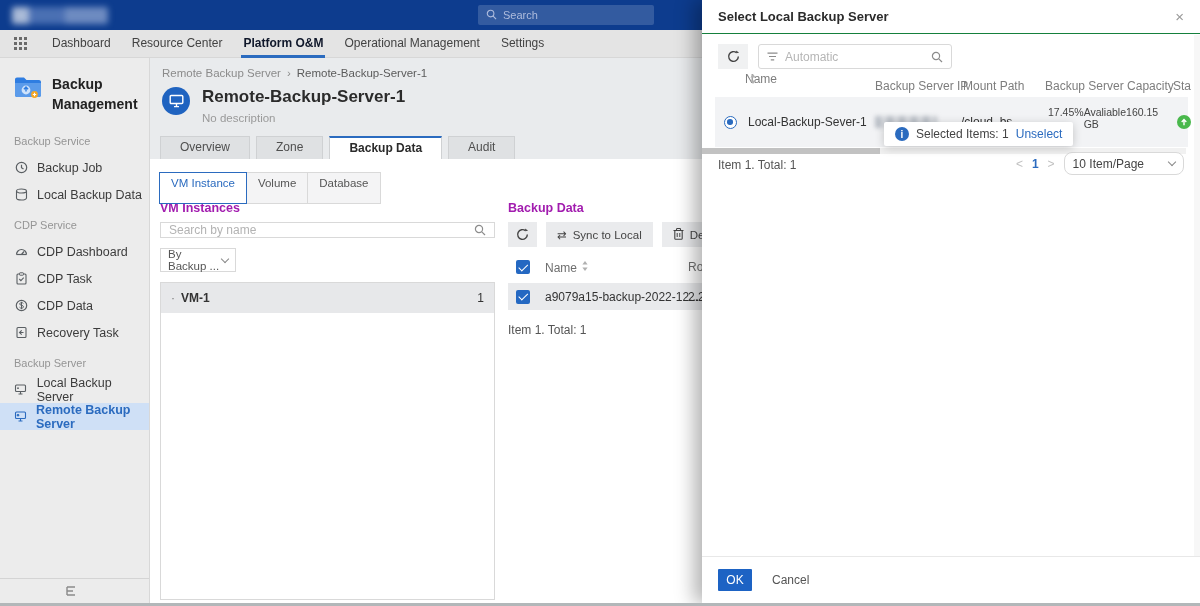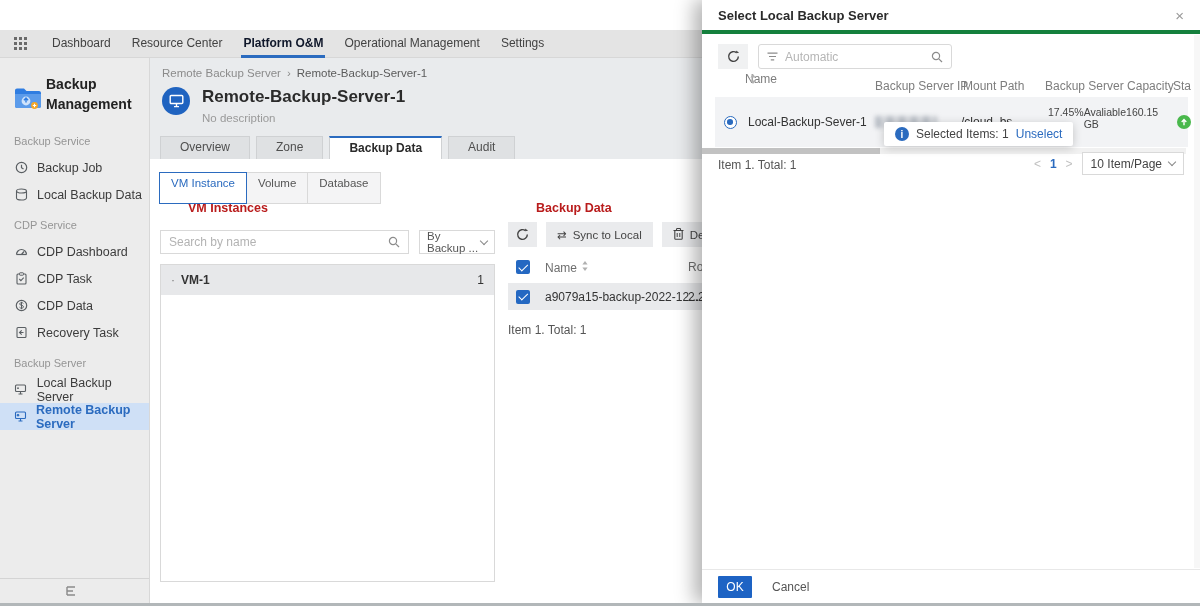--- a/index.html
+++ b/index.html
@@ -18,21 +18,21 @@
 
   
   .nav2{position:absolute;top:30px;left:0;right:0;height:28px;background:#e4e4e4;display:flex;align-items:center;
         gap:17px;padding-left:14px;font-size:12px;color:#424242;z-index:1;border-bottom:1px solid #d7d7d7;}
   .apps-grid{display:flex;align-items:center;margin-right:6px;cursor:pointer;}
   .nav-item{height:28px;line-height:27px;cursor:pointer;border-bottom:3px solid transparent;padding:0 2px;}
   .nav-item.active{color:#0f172a;font-weight:bold;border-bottom-color:#2b6bbf;}
 
   
   .sidebar{position:absolute;top:58px;left:0;width:150px;bottom:3px;background:#ececec;border-right:1px solid #d8d8d8;z-index:1;}
-  .sb-head{display:flex;gap:4px;padding:17px 10px 10px 14px;align-items:flex-end;}
+  .sb-head{display:flex;gap:10px;padding:17px 10px 10px 14px;align-items:flex-start;}
   .sb-title{font-weight:bold;font-size:14px;color:#222;line-height:1.4;width:84px;}
   .sb-sec{color:#959595;font-size:11px;padding:11px 14px 7px;}
   .sb-item{display:flex;align-items:center;gap:9px;height:27px;padding-left:14px;color:#3c3c3c;cursor:pointer;font-size:12.5px;}
   .sb-item .ic{display:flex;width:14px;justify-content:center;}
   .sb-item.active{background:#cfe0f6;color:#2b6bbf;font-weight:bold;}
   .sb-item.active svg *{stroke:#2b6bbf;}
   .sb-foot{position:absolute;bottom:0;left:0;right:0;height:25px;border-top:1px solid #d4d4d4;
            display:flex;align-items:center;padding-left:66px;cursor:pointer;}
 
   
@@ -49,23 +49,23 @@
   .tab{height:23px;line-height:20px;padding:0 19px;background:#dfe1e3;border:1px solid #cfd1d3;border-bottom:none;
        font-size:12px;color:#4f4f4f;cursor:pointer;}
   .tab.active{background:#fff;border-top:2px solid #2b6bbf;font-weight:bold;color:#2b2b2b;}
 
   .main-body{position:relative;height:calc(100% - 101px);background:#fff;}
   .subtabs{position:absolute;left:10px;top:13px;display:flex;}
   .stab{height:32px;line-height:20px;padding:0 11px;border:1px solid #d9d9d9;background:#f4f4f5;
         font-size:11.5px;color:#555;margin-left:-1px;cursor:pointer;}
   .stab.active{background:#fff;border-color:#2b6bbf;color:#2b6bbf;position:relative;z-index:1;}
 
-  .panel-title{font-weight:bold;font-size:12.5px;color:#b91c1c;margin-left:28px;}
+  .panel-title{font-weight:bold;font-size:12.5px;color:#a21caf;}
   .vm-panel{position:absolute;left:10px;top:42px;width:335px;}
-  .vm-tools{margin-top:15px;display:flex;gap:10px;}
+  .vm-tools{margin-top:7px;display:flex;gap:10px;flex-direction:column;}
   .search-box{flex:1;height:24px;border:1px solid #d9d9d9;background:#fff;display:flex;align-items:center;
               padding:0 8px;color:#b3b3b3;font-size:12px;cursor:text;}
   .search-box .mag{margin-left:auto;display:flex;}
   .filter-box{width:76px;height:24px;border:1px solid #d9d9d9;background:#fff;display:flex;align-items:center;
               padding:0 7px;font-size:11.5px;color:#555;cursor:pointer;}
   .chev{width:6px;height:6px;border-right:1.3px solid #888;border-bottom:1.3px solid #888;
         transform:rotate(45deg);margin-left:auto;margin-top:-3px;flex:none;}
   .vm-list{margin-top:10px;height:318px;border:1px solid #d9d9d9;background:#fff;}
   .vm-row{height:30px;background:#e7e8ea;display:flex;align-items:center;padding:0 10px;
           font-size:12px;color:#333;font-weight:bold;cursor:pointer;gap:6px;}
@@ -86,21 +86,21 @@
   .bd-summary{margin-top:13px;font-size:12px;color:#555;}
   .sort-ic{display:inline-flex;margin-left:4px;}
 
   .cb{width:14px;height:14px;background:#2468c2;border-radius:2px;position:relative;flex:none;cursor:pointer;}
   .cb::after{content:"";position:absolute;left:4.5px;top:1.5px;width:3.5px;height:7.5px;
              border:solid #fff;border-width:0 1.8px 1.8px 0;transform:rotate(45deg);}
 
   
   .drawer{position:absolute;top:0;left:702px;width:498px;bottom:3px;background:#fff;
           box-shadow:-8px 0 18px rgba(0,0,0,.30);z-index:5;}
-  .d-head{height:34px;border-bottom:4px solid #15803d;display:flex;align-items:center;padding:0 16px;
+  .d-head{height:34px;border-bottom:1px solid #15803d;display:flex;align-items:center;padding:0 16px;
           font-size:13px;font-weight:bold;color:#2b2b2b;}
   .d-close{margin-left:auto;color:#999;font-size:15px;cursor:pointer;font-weight:normal;line-height:1;}
   .d-tools{position:absolute;top:44px;left:16px;display:flex;gap:10px;}
   .d-refresh{width:30px;height:25px;background:#f0f1f2;border:none;display:flex;align-items:center;justify-content:center;cursor:pointer;}
   .d-search{width:194px;height:25px;border:1px solid #d9d9d9;border-radius:3px;display:flex;align-items:center;
             gap:7px;padding:0 8px;font-size:12px;color:#b5b5b5;cursor:text;background:#fff;}
   .d-search .mag{margin-left:auto;display:flex;}
 
   .d-cols{position:absolute;top:79px;left:0;right:0;height:18px;font-size:12px;color:#7d7d7d;}
   .d-cols span{position:absolute;display:inline-flex;align-items:center;}
@@ -128,37 +128,49 @@
              box-shadow:0 2px 10px rgba(0,0,0,.20);display:flex;align-items:center;gap:7px;padding:0 11px;
              font-size:12px;color:#444;z-index:3;}
   .info-i{width:14px;height:14px;border-radius:50%;background:#2b6bbf;color:#fff;font-size:10px;font-weight:bold;
           display:flex;align-items:center;justify-content:center;flex:none;}
   .tt-link{color:#2b6bbf;cursor:pointer;}
 
   .d-summary{position:absolute;top:158px;left:16px;font-size:12px;color:#555;}
   .d-pager{position:absolute;top:152px;right:16px;display:flex;align-items:center;gap:9px;font-size:12px;color:#c0c0c0;}
   .pg-prev,.pg-next{cursor:pointer;font-size:12px;}
   .page-num{color:#2b6bbf;font-weight:bold;cursor:pointer;}
-  .psize{height:23px;border:1px solid #d9d9d9;background:#fff;display:flex;align-items:center;gap:7px;
-         padding:0 8px;color:#444;cursor:pointer;border-radius:0;}
+  .psize{height:23px;border:1px solid #d9d9d9;background:#fff;display:flex;align-items:center;gap:25px;
+         padding:0 8px;color:#444;cursor:pointer;border-radius:8px;}
   .psize .chev{margin-left:0;}
 
-  .d-foot{position:absolute;bottom:0;left:0;right:0;height:34px;border-top:1px solid #e8e8e8;background:#fff;
+  .d-foot{position:absolute;bottom:0;left:0;right:0;height:47px;border-top:1px solid #e8e8e8;background:#fff;
           display:flex;align-items:center;gap:20px;padding-left:16px;}
   .btn-ok{min-width:34px;height:22px;background:#1d63c4;color:#fff;border:none;font-size:12px;cursor:pointer;
           padding:0 8px;font-family:inherit;border-radius:1px;}
   .btn-cancel{background:none;border:none;color:#555;font-size:12px;cursor:pointer;font-family:inherit;}
 
   .bottom-strip{position:absolute;left:0;right:0;bottom:0;height:3px;background:#b2b7b9;z-index:9;}
 </style>
 </head>
 <body>
 
 <div class="page">
 
+  <header class="topbar">
+    <div class="logo-blob"></div>
+    <div class="top-search">
+      <span class="mag">
+        <svg width="11" height="11" viewBox="0 0 12 12">
+            <circle cx="5" cy="5" r="3.6" fill="none" stroke="#aebcdd" stroke-width="1.2"></circle>
+            <line x1="7.8" y1="7.8" x2="11" y2="11" stroke="#aebcdd" stroke-width="1.2"></line>
+          </svg>
+      </span>
+      <span>Search</span>
+    </div>
+  </header>
 
   <nav class="nav2">
     <span class="apps-grid">
       <svg width="13" height="13" viewBox="0 0 13 13">
           <g fill="#6a6a6a">
             <rect x="0" y="0" width="3" height="3"></rect>
             <rect x="5" y="0" width="3" height="3"></rect>
             <rect x="10" y="0" width="3" height="3"></rect>
             <rect x="0" y="5" width="3" height="3"></rect>
             <rect x="5" y="5" width="3" height="3"></rect>

